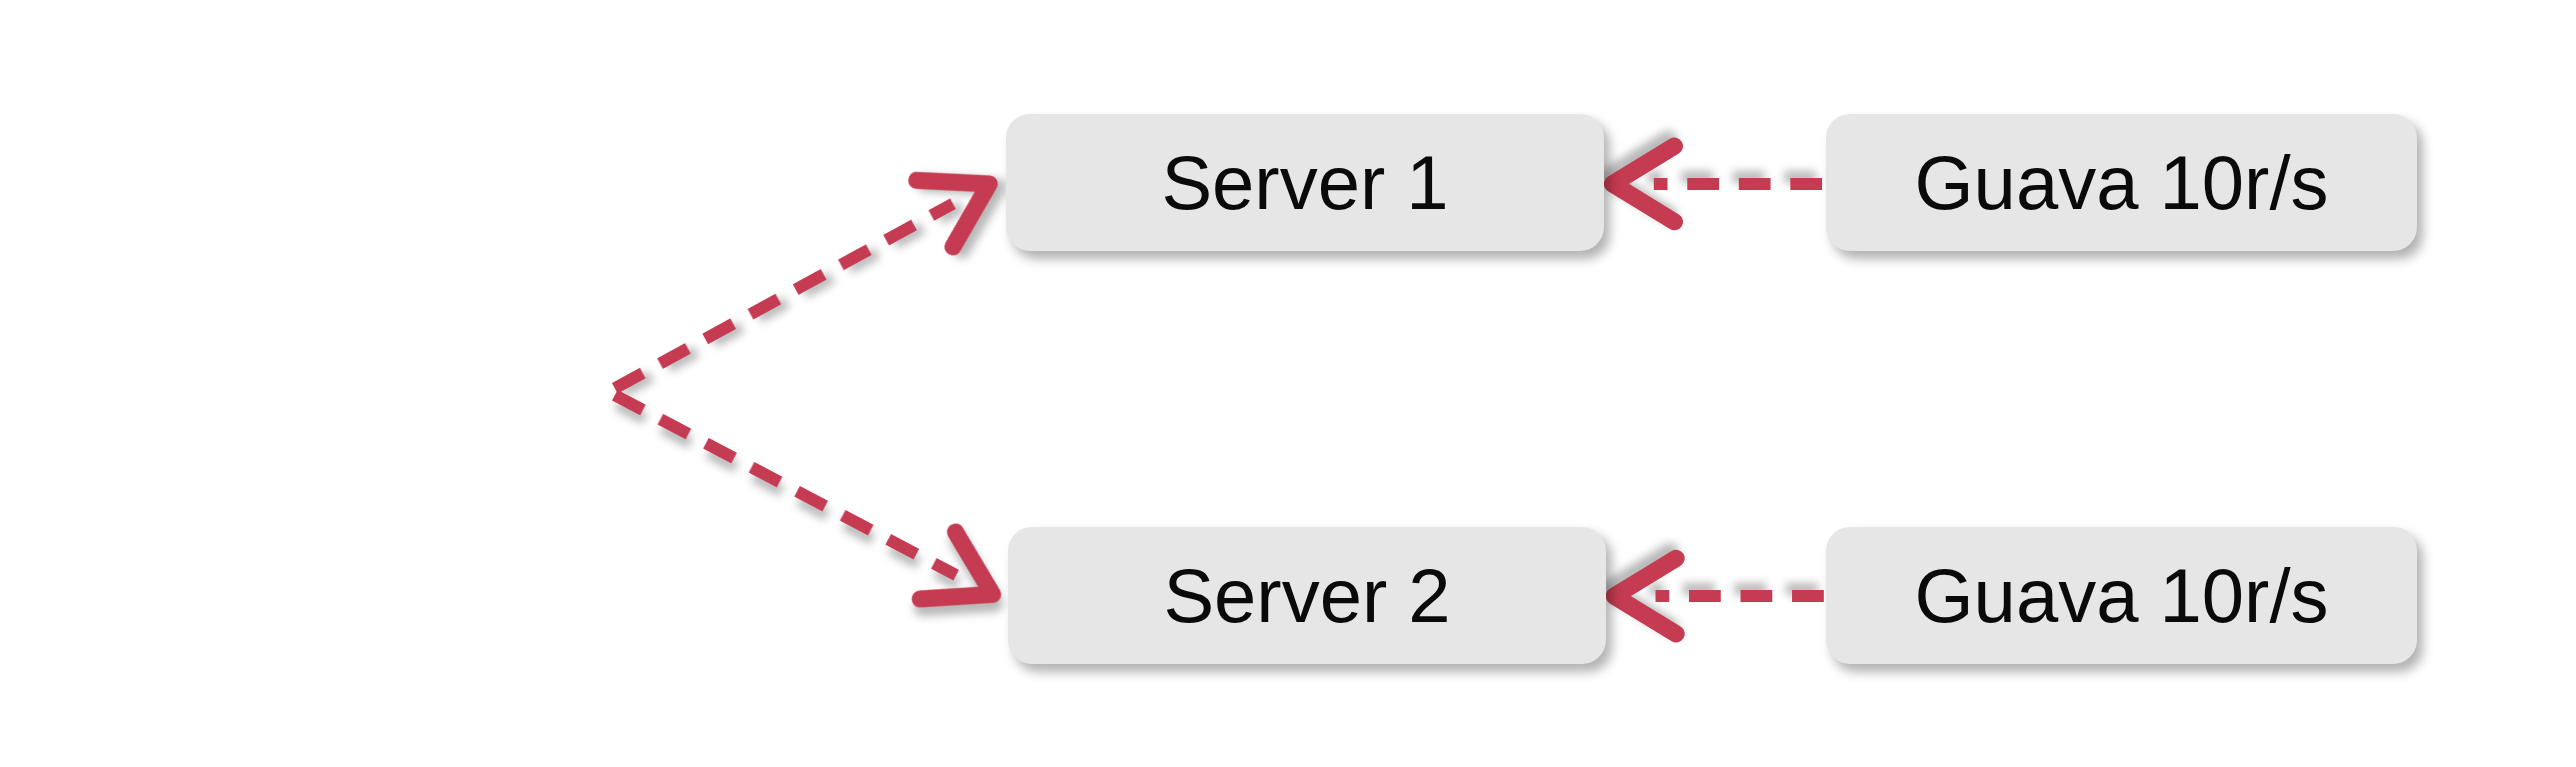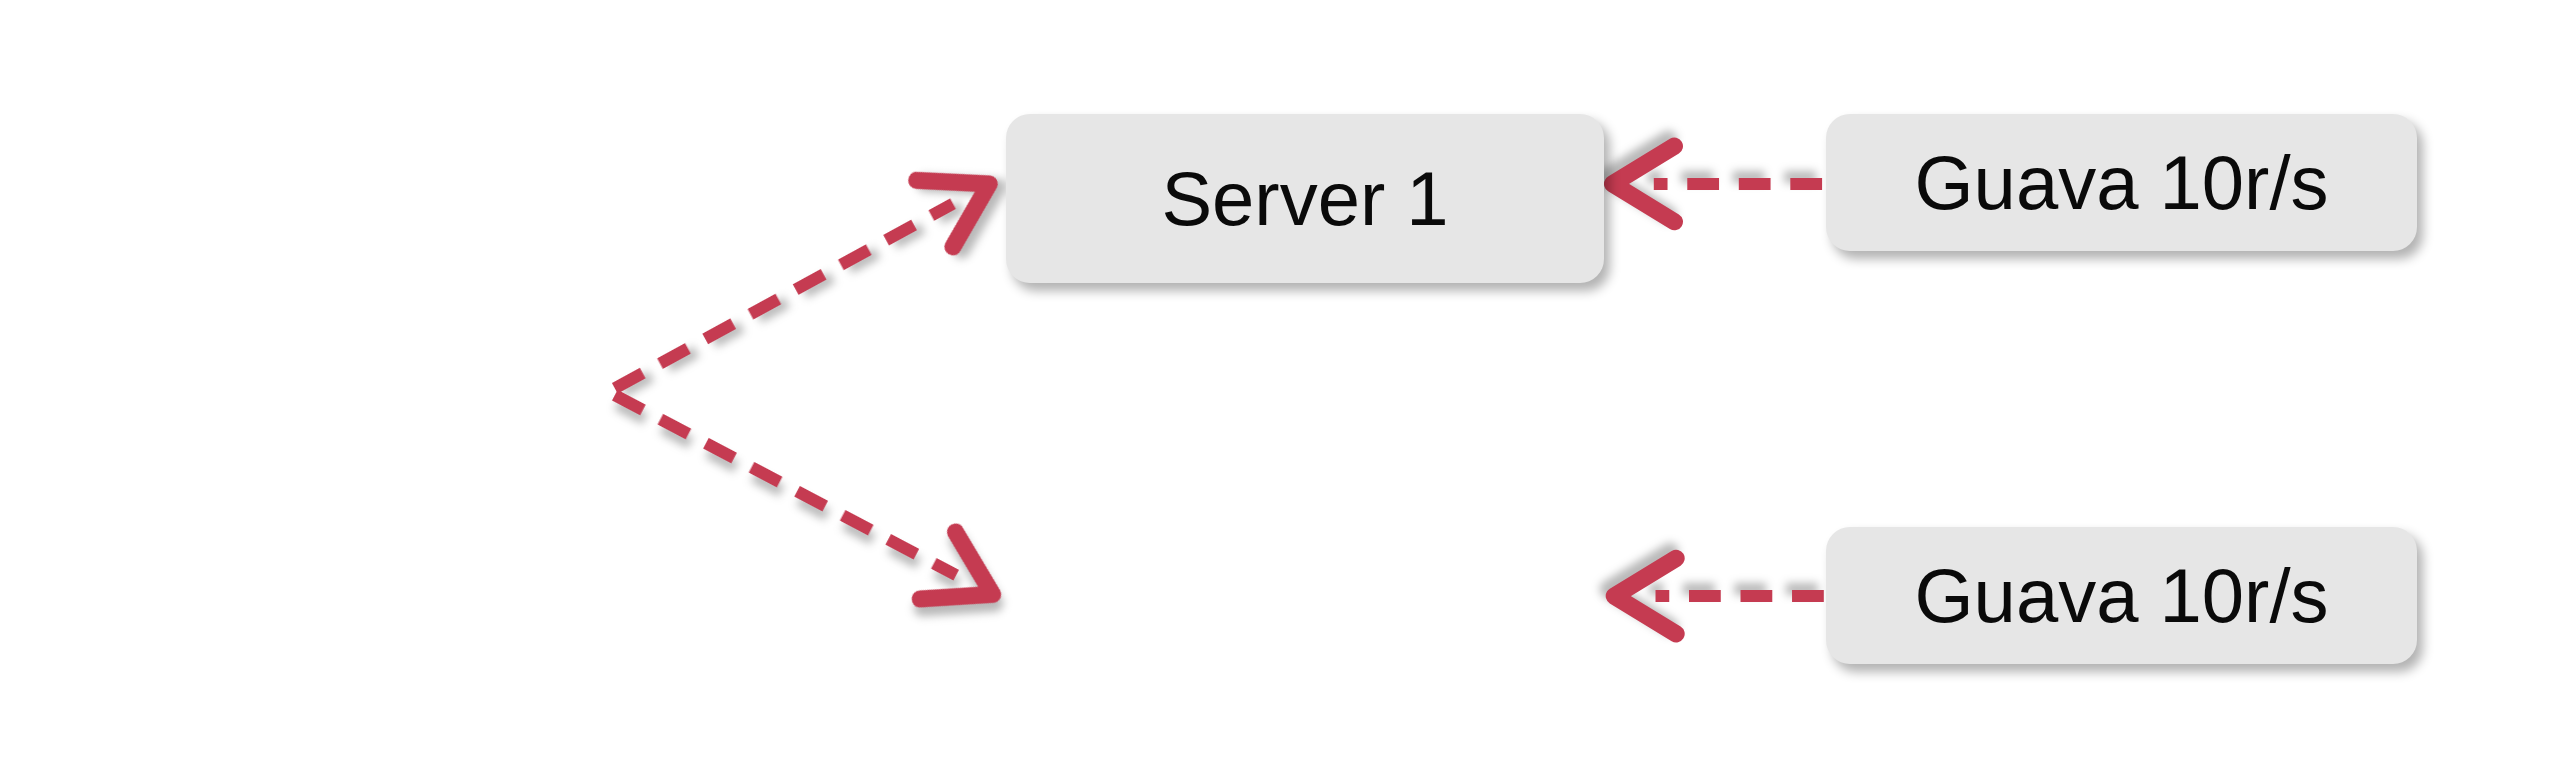--- a/index.html
+++ b/index.html
@@ -20,21 +20,21 @@
     color:var(--source-text,#ffffff);
     font-size:89px;font-weight:bold;letter-spacing:1.7px;
   }
   .gray-node{
     background:var(--gray,#E6E6E6);
     border-radius:24px;
     box-shadow:6px 7.7px 11px rgba(0,0,0,.30);
     color:var(--dark,#0a0a0a);
     font-size:76px;
   }
-  #server1{left:1006px;top:114px;width:598px;height:169px;}
+  #server1{left:1006px;top:114px;width:598px;height:137px;}
   #server2{left:1008px;top:527px;width:598px;height:137px;}
   #guava1{left:1826px;top:114px;width:591px;height:137px;}
   #guava2{left:1826px;top:527px;width:591px;height:137px;}
   svg.arrows{position:absolute;left:0;top:0;width:2576px;height:768px;pointer-events:none;}
   svg.arrows g{filter:drop-shadow(7px 8px 5px rgba(0,0,0,.28));}
 </style>
 </head>
 <body>
 
 <div class="canvas">
@@ -56,20 +56,23 @@
         <line x1="0" y1="0" x2="196" y2="0" style="stroke:var(--accent);stroke-width:14;stroke-dasharray:37 23;fill:none;"></line>
         <path d="M 172 -44 L 244 0 L 172 44" style="fill:none;stroke:var(--accent);stroke-width:20;stroke-linecap:round;stroke-linejoin:round;"></path>
       </g>
     </svg>
 
 
   <div class="node gray-node" id="server1">
     <span>Server 1</span>
   </div>
 
+  <div class="node gray-node" id="server2">
+    <span>Server 2</span>
+  </div>
 
   <div class="node gray-node" id="guava1">
     <span>Guava 10r/s</span>
   </div>
 
   <div class="node gray-node" id="guava2">
     <span>Guava 10r/s</span>
   </div>
 
 </div>

